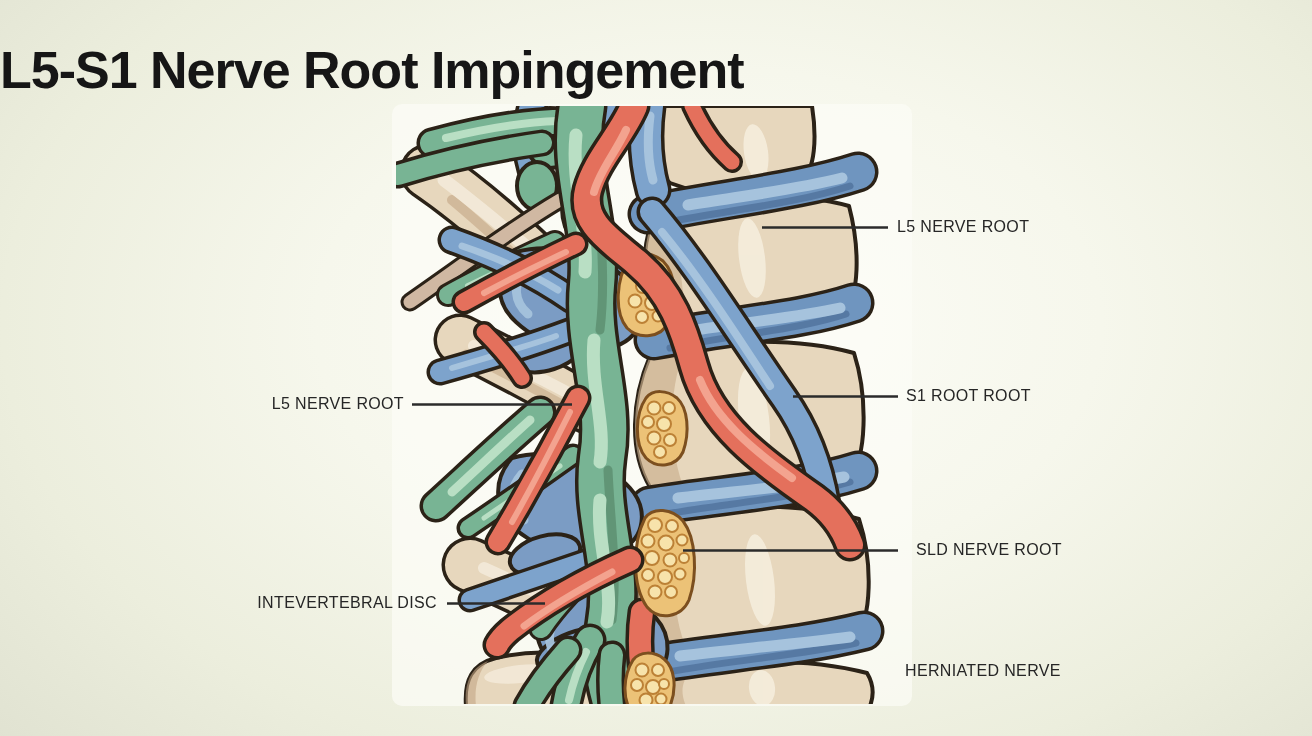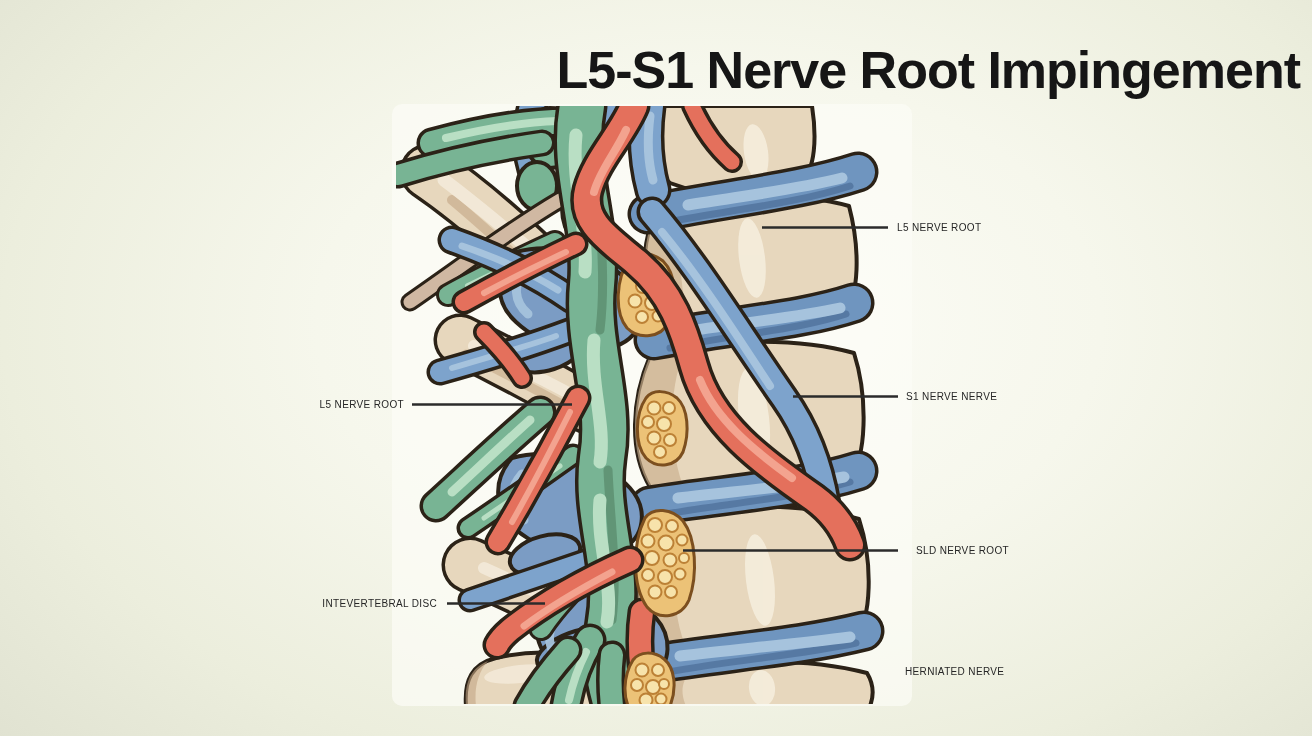--- a/index.html
+++ b/index.html
@@ -2,25 +2,25 @@
 <html><head>
 <meta charset="utf-8">
 <style>
   html,body{margin:0;padding:0;background:#dfe1d0;}
   .stage{
     position:relative;width:1312px;height:736px;overflow:hidden;
     background:radial-gradient(ellipse 980px 640px at 54% 44%, #fdfdf8 0%, #f6f7ec 40%, #eceedd 72%, #dfe1d0 100%);
     font-family:"Liberation Sans","DejaVu Sans",sans-serif;
   }
   .title{
-    position:absolute;top:40px;left:0;width:1300px;text-align:right;
+    position:absolute;top:40px;left:0;width:1300px;text-align:left;
     font-size:52px;font-weight:700;letter-spacing:-1px;color:#161616;margin:0;
   }
   .callout{
-    position:absolute;font-size:10px;font-weight:500;letter-spacing:.35px;
+    position:absolute;font-size:16px;font-weight:500;letter-spacing:.35px;
     color:#262626;white-space:nowrap;transform:translateY(-50%);
   }
   .c-r1{left:897px;top:227px}
   .c-r2{left:906px;top:396px}
   .c-r3{left:916px;top:550px}
   .c-r4{left:905px;top:671px}
   .c-l1{right:908px;top:404px;text-align:right}
   .c-l2{right:875px;top:603px;text-align:center}
   svg{position:absolute;left:0;top:0}
 </style>
@@ -278,21 +278,21 @@
       <path d="M 683,550.5 H 898"></path>
       <path d="M 412,404.5 H 572"></path>
       <path d="M 447,603.5 H 545"></path>
     </g>
   </svg>
 
   <div class="callout c-r1">
     <span>L5 NERVE ROOT</span>
   </div>
   <div class="callout c-r2">
-    <span>S1 NERVE NERVE</span>
+    <span>S1 ROOT ROOT</span>
   </div>
   <div class="callout c-r3">
     <span>SLD NERVE ROOT</span>
   </div>
   <div class="callout c-r4">
     <span>HERNIATED NERVE</span>
   </div>
   <div class="callout c-l1">
     <span>L5 NERVE ROOT</span>
   </div>

